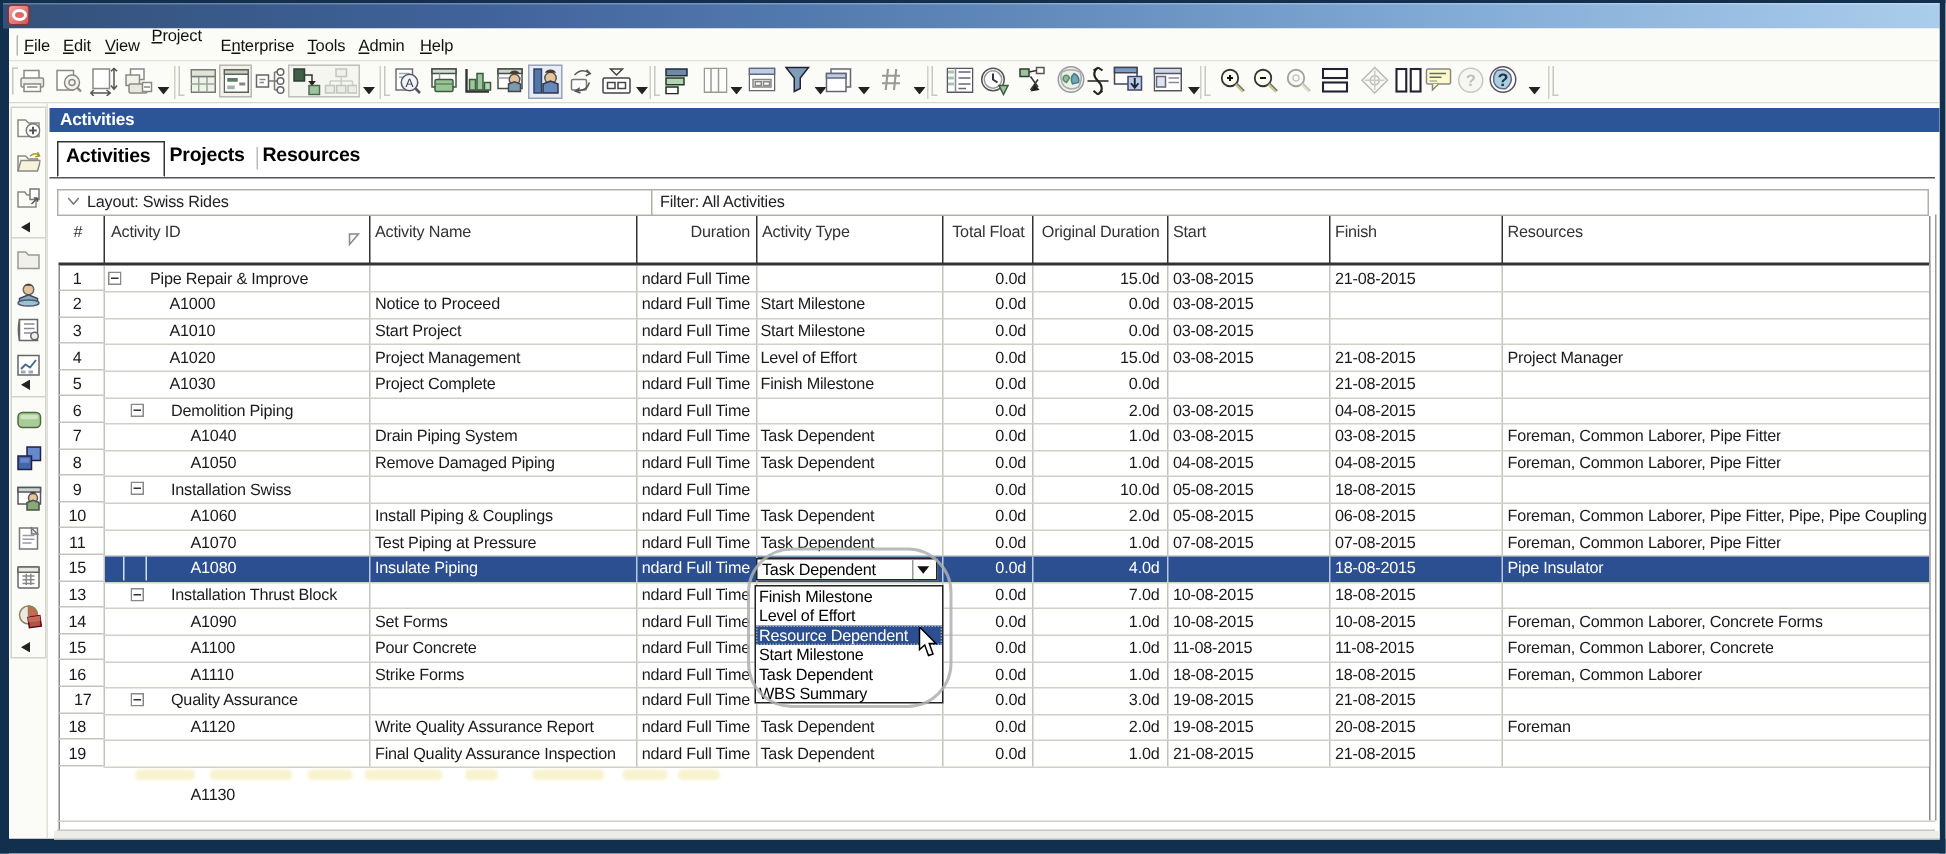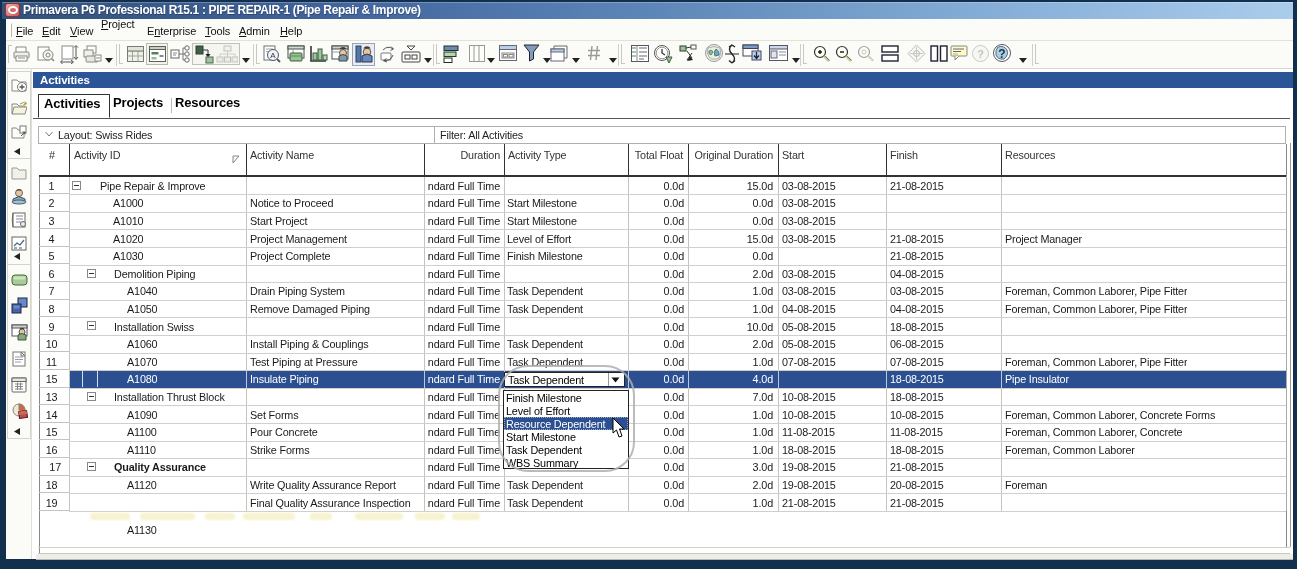--- a/index.html
+++ b/index.html
@@ -9,21 +9,20 @@
 </style></head><body>
 <div class="a" style="left:0;top:0;width:1297px;height:569px;background:#fbfbf7;">
 
 <div class="a" style="left:0;top:0;width:6px;height:569px;background:#12304e;"></div>
 <div class="a" style="left:1293px;top:0;width:4px;height:569px;background:#12304e;"></div>
 <div class="a" style="left:0;top:559px;width:1297px;height:10px;background:#12304e;"></div>
 <div class="a" style="left:0;top:0;width:1297px;height:2px;background:#12304e;"></div>
 <div class="a" style="left:2px;top:2px;width:1291px;height:17px;background:linear-gradient(90deg,#33517a 0%,#40639b 25%,#5d86b8 50%,#82abd6 75%,#abcdec 100%);box-shadow:inset 0 1px 0 rgba(255,255,255,0.25);"></div>
 <div class="a" style="left:5px;top:3px;width:15px;height:14px;background:linear-gradient(135deg,#f0a8a8,#cc5555);border-radius:3px;border:1px solid #903030;"></div>
 <div class="a" style="left:7.5px;top:6px;width:10px;height:8px;border:2px solid #fff;border-radius:50%;background:#d96a6a;"></div>
-<div class="t" style="left:23px;top:3.5px;font-size:12px;font-weight:bold;color:#fff;text-shadow:0.5px 0.5px 0 rgba(0,0,0,.3);letter-spacing:-0.35px;">Primavera P6 Professional R15.1 : PIPE REPAIR-1 (Pipe Repair &amp; Improve)</div>
 <div class="a" style="left:6px;top:19px;width:1287px;height:22px;background:#fbfbf7;border-bottom:1px solid #e2e2da;"></div>
 <div class="a" style="left:9px;top:23px;width:3px;height:14px;border-left:1px solid #fff;border-top:1px solid #fff;border-right:1px solid #b8b8b0;box-shadow:inset -1px 0 0 #fff;"></div>
 <div class="t" style="left:16px;top:25px;font-size:11px;letter-spacing:-0.1px;color:#111;"><span style="text-decoration:underline">F</span>ile</div>
 <div class="t" style="left:42px;top:25px;font-size:11px;letter-spacing:-0.1px;color:#111;"><span style="text-decoration:underline">E</span>dit</div>
 <div class="t" style="left:70px;top:25px;font-size:11px;letter-spacing:-0.1px;color:#111;"><span style="text-decoration:underline">V</span>iew</div>
 <div class="t" style="left:101px;top:18px;font-size:11px;letter-spacing:-0.1px;color:#111;"><span style="text-decoration:underline">P</span>roject</div>
 <div class="t" style="left:147px;top:25px;font-size:11px;letter-spacing:-0.1px;color:#111;">E<span style="text-decoration:underline">n</span>terprise</div>
 <div class="t" style="left:205px;top:25px;font-size:11px;letter-spacing:-0.1px;color:#111;"><span style="text-decoration:underline">T</span>ools</div>
 <div class="t" style="left:239px;top:25px;font-size:11px;letter-spacing:-0.1px;color:#111;"><span style="text-decoration:underline">A</span>dmin</div>
 <div class="t" style="left:280px;top:25px;font-size:11px;letter-spacing:-0.1px;color:#111;"><span style="text-decoration:underline">H</span>elp</div>
@@ -561,20 +560,21 @@
 <div class="t" style="left:38.5px;top:338.09999999999997px;width:26px;text-align:center;color:#1a1a1a;">10</div>
 <div class="a" style="left:68.5px;top:352.5px;width:1217.5px;height:1px;background:#d0d0c8;"></div>
 <div class="t" style="left:127px;top:338.09999999999997px;color:#1a1a1a;">A1060</div>
 <div class="t" style="left:250px;top:338.09999999999997px;color:#1a1a1a;">Install Piping &amp; Couplings</div>
 <div class="t" style="left:0px;top:338.09999999999997px;color:#1a1a1a;left:424px;width:76px;text-align:right;">ndard Full Time</div>
 <div class="t" style="left:507px;top:338.09999999999997px;color:#1a1a1a;">Task Dependent</div>
 <div class="t" style="left:0px;top:338.09999999999997px;color:#1a1a1a;left:628px;width:56px;text-align:right;">0.0d</div>
 <div class="t" style="left:0px;top:338.09999999999997px;color:#1a1a1a;left:688px;width:85px;text-align:right;">2.0d</div>
 <div class="t" style="left:782px;top:338.09999999999997px;color:#1a1a1a;">05-08-2015</div>
 <div class="t" style="left:890px;top:338.09999999999997px;color:#1a1a1a;">06-08-2015</div>
+<div class="t" style="left:1005px;top:338.09999999999997px;color:#1a1a1a;max-width:279px;overflow:hidden;">Foreman, Common Laborer, Pipe Fitter, Pipe, Pipe Coupling</div>
 <div class="a" style="left:38.5px;top:352.5px;width:30px;height:17.6px;border-bottom:1px solid #c4c4bc;"></div>
 <div class="t" style="left:38.5px;top:355.7px;width:26px;text-align:center;color:#1a1a1a;">11</div>
 <div class="a" style="left:68.5px;top:370.1px;width:1217.5px;height:1px;background:#d0d0c8;"></div>
 <div class="t" style="left:127px;top:355.7px;color:#1a1a1a;">A1070</div>
 <div class="t" style="left:250px;top:355.7px;color:#1a1a1a;">Test Piping at Pressure</div>
 <div class="t" style="left:0px;top:355.7px;color:#1a1a1a;left:424px;width:76px;text-align:right;">ndard Full Time</div>
 <div class="t" style="left:507px;top:355.7px;color:#1a1a1a;">Task Dependent</div>
 <div class="t" style="left:0px;top:355.7px;color:#1a1a1a;left:628px;width:56px;text-align:right;">0.0d</div>
 <div class="t" style="left:0px;top:355.7px;color:#1a1a1a;left:688px;width:85px;text-align:right;">1.0d</div>
 <div class="t" style="left:782px;top:355.7px;color:#1a1a1a;">07-08-2015</div>
@@ -651,21 +651,21 @@
 <div class="t" style="left:782px;top:443.7px;color:#1a1a1a;">18-08-2015</div>
 <div class="t" style="left:890px;top:443.7px;color:#1a1a1a;">18-08-2015</div>
 <div class="t" style="left:1005px;top:443.7px;color:#1a1a1a;max-width:279px;overflow:hidden;">Foreman, Common Laborer</div>
 <div class="a" style="left:38.5px;top:458.1px;width:30px;height:17.6px;border-bottom:1px solid #c4c4bc;"></div>
 <div class="t" style="left:35px;top:461.3px;width:26px;text-align:right;color:#1a1a1a;">17</div>
 <div class="a" style="left:68.5px;top:475.70000000000005px;width:1217.5px;height:1px;background:#d0d0c8;"></div>
 <svg class="a" style="left:87px;top:462.1px;" width="9" height="9" viewBox="0 0 9 9">
       <rect x="0.5" y="0.5" width="8" height="8" fill="#fff" stroke="#888"></rect>
       <line x1="2" y1="4.5" x2="7" y2="4.5" stroke="#333"></line>
     </svg>
-<div class="t" style="left:114px;top:461.3px;color:#1a1a1a;font-weight:bold;">Quality Assurance</div>
+<div class="t" style="left:114px;top:461.3px;color:#1a1a1a;">Quality Assurance</div>
 <div class="t" style="left:0px;top:461.3px;color:#1a1a1a;left:424px;width:76px;text-align:right;">ndard Full Time</div>
 <div class="t" style="left:0px;top:461.3px;color:#1a1a1a;left:628px;width:56px;text-align:right;">0.0d</div>
 <div class="t" style="left:0px;top:461.3px;color:#1a1a1a;left:688px;width:85px;text-align:right;">3.0d</div>
 <div class="t" style="left:782px;top:461.3px;color:#1a1a1a;">19-08-2015</div>
 <div class="t" style="left:890px;top:461.3px;color:#1a1a1a;">21-08-2015</div>
 <div class="a" style="left:38.5px;top:475.70000000000005px;width:30px;height:17.6px;border-bottom:1px solid #c4c4bc;"></div>
 <div class="t" style="left:38.5px;top:478.90000000000003px;width:26px;text-align:center;color:#1a1a1a;">18</div>
 <div class="a" style="left:68.5px;top:493.30000000000007px;width:1217.5px;height:1px;background:#d0d0c8;"></div>
 <div class="t" style="left:127px;top:478.90000000000003px;color:#1a1a1a;">A1120</div>
 <div class="t" style="left:250px;top:478.90000000000003px;color:#1a1a1a;">Write Quality Assurance Report</div>

